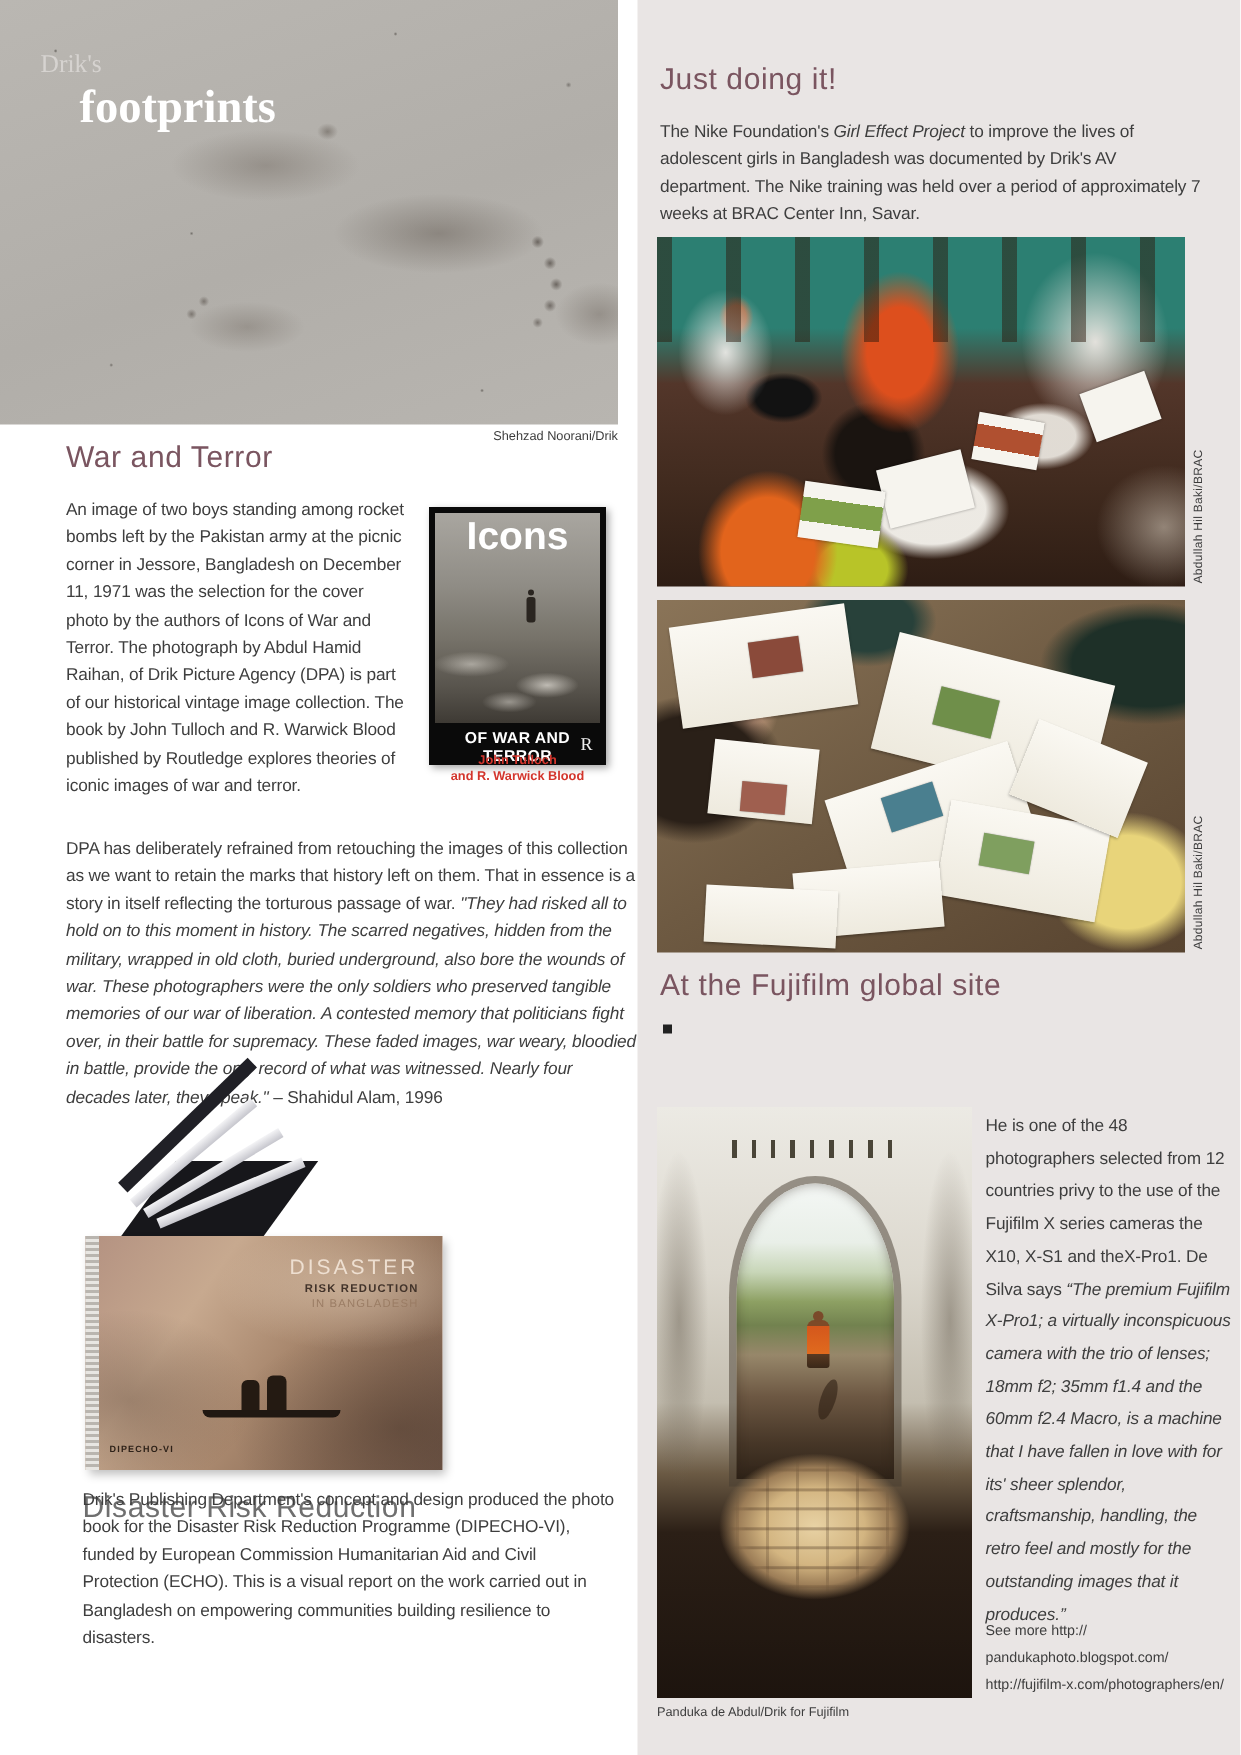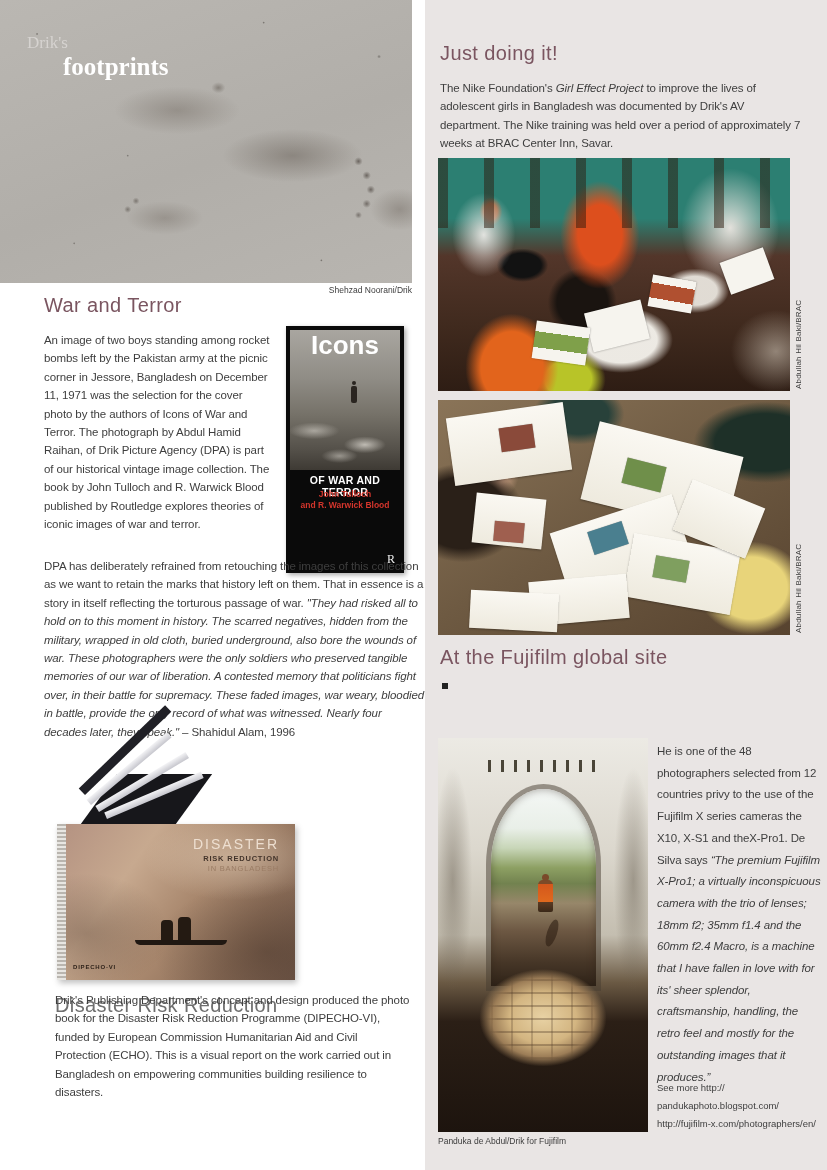--- a/index.html
+++ b/index.html
@@ -38,28 +38,28 @@
       radial-gradient(6px 6px at 89% 72%, rgba(60,52,46,.55), transparent 70%),
       radial-gradient(5px 5px at 87% 76%, rgba(60,52,46,.5), transparent 70%),
       radial-gradient(55px 24px at 40% 77%, rgba(118,110,102,.42), transparent 70%),
       radial-gradient(5px 5px at 33% 71%, rgba(70,62,55,.5), transparent 70%),
       radial-gradient(5px 5px at 31% 74%, rgba(70,62,55,.5), transparent 70%),
       radial-gradient(42px 30px at 97% 74%, rgba(112,104,96,.45), transparent 70%),
       linear-gradient(160deg,#bab7b2 0%,#b1aea9 55%,#b8b5b0 100%);
     font-family: Liberation Serif, serif;
   }
   #mast-title-light{left:27px;top:33px;font-size:17px;color:#d6d3d0;}
-  #mast-title-bold{left:63px;top:53px;font-size:25px;font-weight:700;color:#ffffff;}
+  #mast-title-bold{left:53px;top:53px;font-size:31px;font-weight:700;color:#ffffff;}
   #mast-credit{left:0;top:285px;width:412px;text-align:right;}
 
   
   #war-heading{left:44px;top:294px;}
   #war-text{left:44px;top:331px;width:228px;}
 
-  #icons-book{left:286px;top:326px;width:118px;height:247px;background:#0a0a0a;box-shadow:2px 2px 5px rgba(0,0,0,.35);}
+  #icons-book{left:286px;top:338px;width:118px;height:172px;background:#0a0a0a;box-shadow:2px 2px 5px rgba(0,0,0,.35);}
   #icons-book .ib-photo{
     position:absolute;left:4px;top:4px;right:4px;height:140px;
     background:
       radial-gradient(30px 12px at 68% 82%, rgba(225,221,213,.75), transparent 70%),
       radial-gradient(36px 12px at 22% 72%, rgba(215,211,203,.6), transparent 70%),
       radial-gradient(26px 10px at 45% 90%, rgba(215,211,203,.55), transparent 70%),
       linear-gradient(180deg,#a9a6a0 0%,#8f8c85 35%,#767269 60%,#55514a 85%,#3e3a34 100%);
   }
   .ib-title{position:absolute;left:0;right:0;top:0;text-align:center;font-size:26px;font-weight:700;color:#fff;}
   .ib-boy{position:absolute;left:55%;top:40%;width:6px;height:17px;background:#2a2520;border-radius:2px;}

